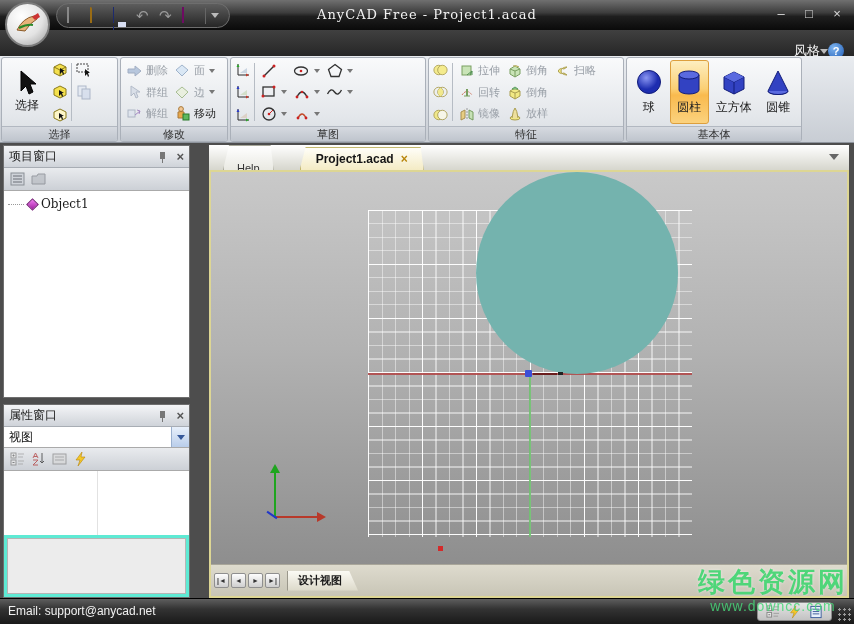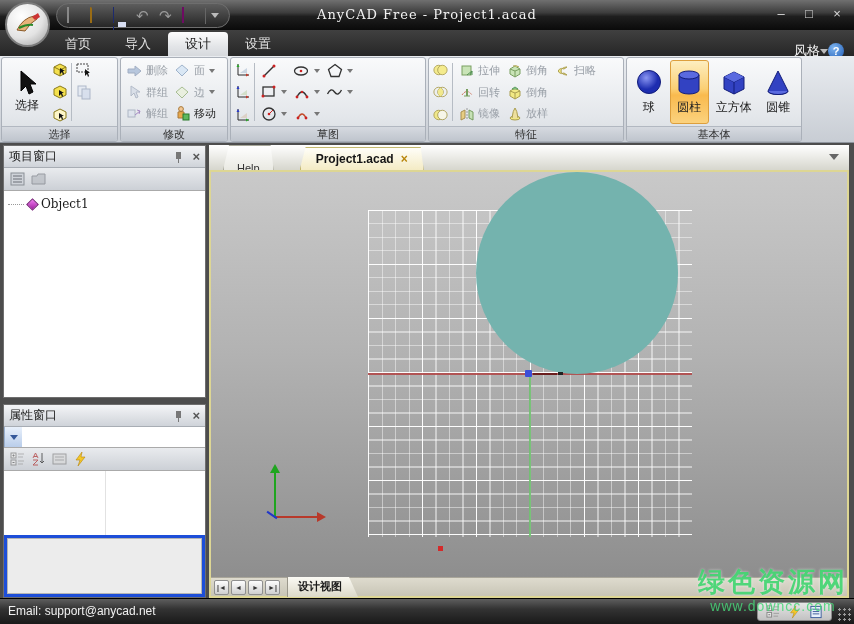--- a/index.html
+++ b/index.html
@@ -50,21 +50,21 @@
     font-size:12px; color:#222; border-radius:3px; border:1px solid transparent; }
   .bigbtn.hl { background:linear-gradient(#fdeec0,#fbcf74 45%,#f9ba4e 55%,#fbd27e); border:1px solid #dd9f3d; }
   .scol { display:flex; flex-direction:column; justify-content:space-between; padding:1px 0; }
   .sitem { display:flex; align-items:center; gap:3px; font-size:11px; color:#3c3c3c; height:19px; padding:0 2px; white-space:nowrap; }
   .sitem.dis { color:#9aa0a8; }
   .dd { width:0; height:0; border-left:3px solid transparent; border-right:3px solid transparent; border-top:4px solid #777; margin-left:1px; }
   .iconbox { width:17px; height:17px; display:flex; align-items:center; justify-content:center; }
 
   
   .left-col { position:absolute; left:3px; top:145px; width:203px; bottom:26px; }
-  .panel { position:absolute; left:0; right:0; border:1px solid #6e6e6e; background:#1d4ed8; display:flex; flex-direction:column; }
+  .panel { position:absolute; left:0; right:16px; border:1px solid #6e6e6e; background:#5eead4; display:flex; flex-direction:column; }
   .panel-title { height:22px; background:linear-gradient(#f4f5f7,#cfd3d9); border-bottom:1px solid #a8adb4;
     display:flex; align-items:center; padding:0 5px; font-size:12px; color:#222; }
   .panel-title .grow { flex:1; }
   .pin-icon { width:11px; height:12px; position:relative; margin-right:8px; }
   .pin-icon::before { content:""; position:absolute; left:3px; top:1px; width:5px; height:7px; background:#777; }
   .pin-icon::after { content:""; position:absolute; left:5px; top:8px; width:1px; height:4px; background:#777; }
   .close-x { color:#555; font-size:13px; line-height:12px; font-weight:bold; }
   .panel-toolbar { height:23px; background:linear-gradient(#e9ebee,#ccd0d6); border-bottom:1px solid #aaa;
     display:flex; align-items:center; gap:6px; padding:0 6px; }
   .tree-area { flex:1; background:#fff; padding:6px 4px; }
@@ -107,21 +107,21 @@
   .origin-dot { position:absolute; left:314px; top:198px; width:7px; height:7px; background:#3b4fd8; border-radius:1px; }
   .origin-arrow { position:absolute; left:322px; top:201px; width:24px; height:2px; background:#6b1d1d; }
   .origin-tick { position:absolute; left:347px; top:200px; width:5px; height:3px; background:#222; }
   .pick-dot { position:absolute; left:227px; top:374px; width:5px; height:5px; background:#d42a2a; }
   .triad { position:absolute; left:50px; top:292px; width:80px; height:64px; }
   .triad .gy { position:absolute; left:13px; top:8px; width:2px; height:46px; background:#1fa51f; }
   .triad .gy-head { position:absolute; left:9px; top:0; width:0; height:0; border-left:5px solid transparent; border-right:5px solid transparent; border-bottom:9px solid #1fa51f; }
   .triad .rx { position:absolute; left:15px; top:52px; width:42px; height:2px; background:#b8392a; }
   .triad .rx-head { position:absolute; left:56px; top:48px; width:0; height:0; border-top:5px solid transparent; border-bottom:5px solid transparent; border-left:9px solid #b8392a; }
   .triad .bz { position:absolute; left:5px; top:50px; width:12px; height:2px; background:#2238c8; transform:rotate(35deg); }
-  .view-strip { height:19px; background:linear-gradient(#dedbce,#c8c5b6); border-top:1px solid #a9a69a; display:flex; align-items:center; padding-left:2px; }
+  .view-strip { height:32px; background:linear-gradient(#dedbce,#c8c5b6); border-top:1px solid #a9a69a; display:flex; align-items:center; padding-left:2px; }
   .navbtn { width:15px; height:15px; margin:0 1px; background:linear-gradient(#fdfdfd,#cfcfcf); border:1px solid #8f8f8f; border-radius:2px;
     font-size:7px; color:#333; text-align:center; line-height:13px; font-weight:bold; }
   .view-tab { margin-left:6px; height:20px; line-height:19px; padding:0 16px 0 10px; font-size:11px; font-weight:bold; color:#1a1a1a;
     background:linear-gradient(#fbfaf4,#dcd9c9); border-left:1px solid #9a978b; clip-path:polygon(0 0, calc(100% - 9px) 0, 100% 100%, 0 100%); }
 
   
   .statusbar { position:absolute; left:0; right:0; bottom:0; height:26px;
     background:linear-gradient(#5e5e5e,#333 40%,#191919); border-top:1px solid #000; color:#f0f0f0; }
   .status-text { position:absolute; left:8px; top:5px; font-size:12px; }
   .status-tray { position:absolute; right:22px; top:3px; height:19px; display:flex; align-items:center; gap:8px;
@@ -157,26 +157,20 @@
   </div>
   <div class="win-title">AnyCAD Free - Project1.acad</div>
   <div class="winbtns">
     <div class="winbtn">–</div>
     <div class="winbtn">□</div>
     <div class="winbtn">×</div>
   </div>
 </div>
 
 <div class="menubar">
-  <div class="mtabs">
-    <div class="mtab">首页</div>
-    <div class="mtab">导入</div>
-    <div class="mtab active">设计</div>
-    <div class="mtab">设置</div>
-  </div>
   <div class="menubar-right">
     <span class="style-label">风格</span>
     <span class="caret-down"></span>
     <span class="help-circle">?</span>
   </div>
 </div>
 
 <div class="ribbon">
 
   <div class="rgroup" style="width:117px">
@@ -580,20 +574,21 @@
   </div>
 
   <div class="panel" style="top:259px; bottom:0">
     <div class="panel-title">
       <span>属性窗口</span>
       <span class="grow"></span>
       <span class="pin-icon"></span>
       <span class="close-x">×</span>
     </div>
     <div class="prop-select">
+      <span class="val">视图</span>
       <span class="btn">
           <span class="caret"></span>
         </span>
     </div>
     <div class="panel-toolbar">
       <span>
           <svg class="mini" viewBox="0 0 15 14" opacity="0.65">
             <rect x="1" y="1" width="5" height="5" fill="#e8e8e8" stroke="#777"></rect>
             <path d="M2.5 3.5 H4.5 M3.5 2.5 V4.5" stroke="#555"></path>
             <rect x="1" y="8" width="5" height="5" fill="#e8e8e8" stroke="#777"></rect>

